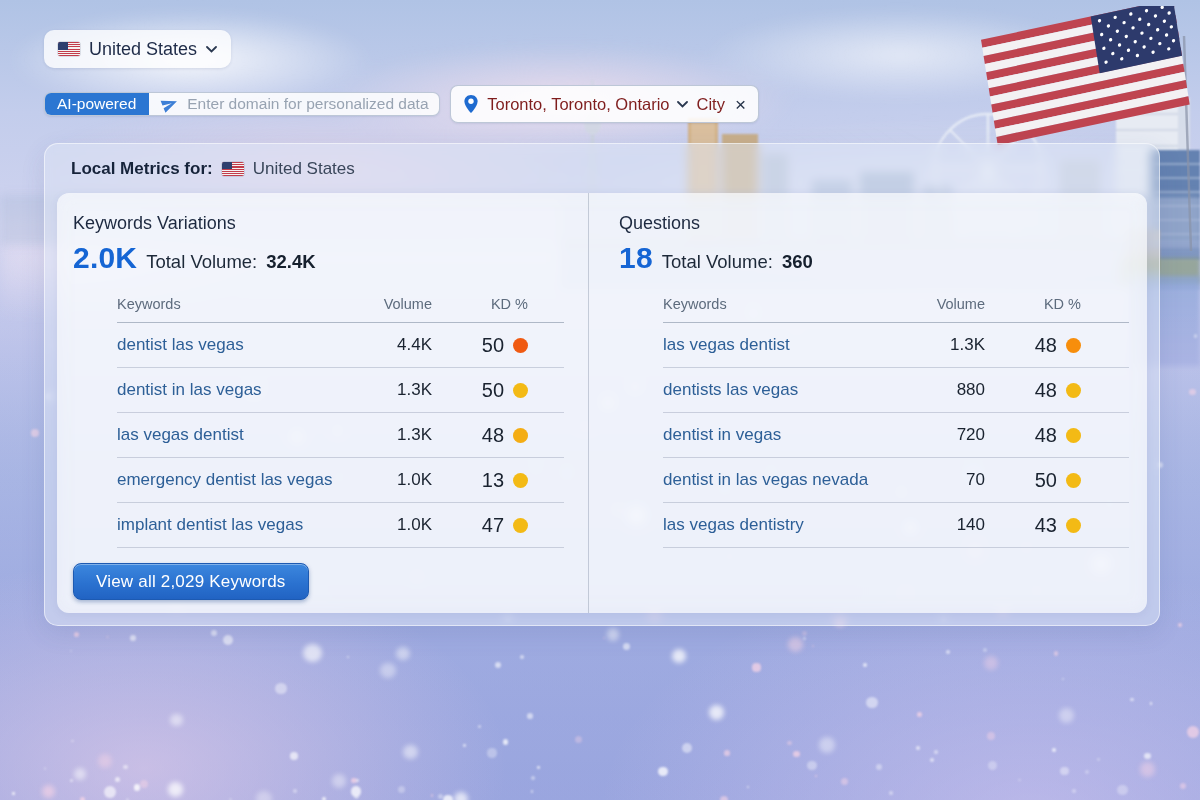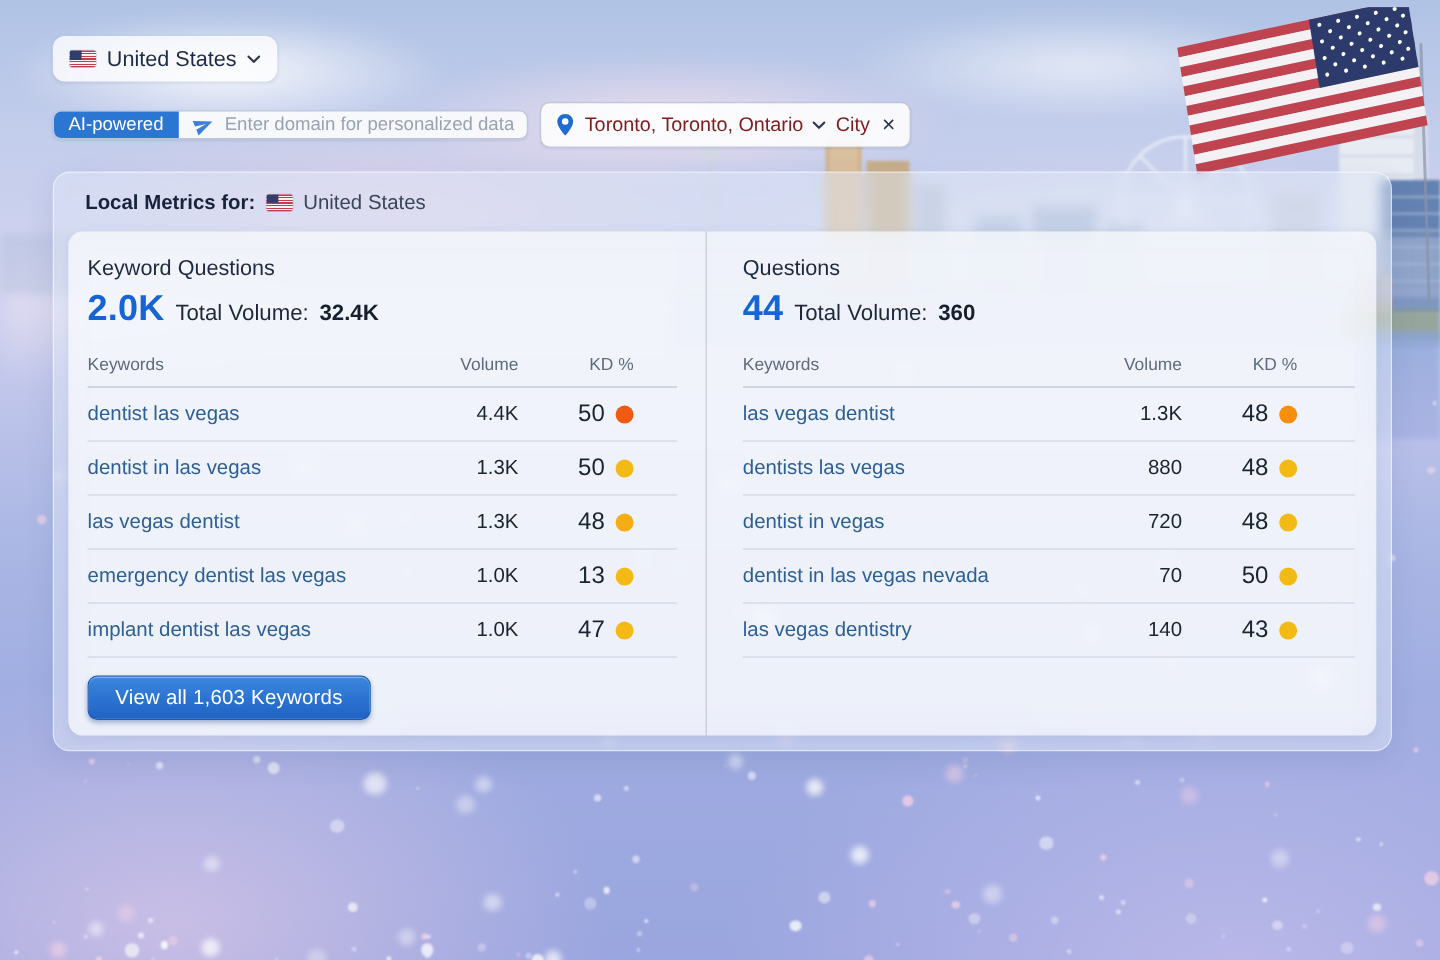--- a/index.html
+++ b/index.html
@@ -75,21 +75,21 @@
     backdrop-filter:blur(9px); box-shadow:0 2px 8px rgba(60,80,140,.08); }
   .half { padding:20px 24px 13px 16px; width:533px; border-right:1px solid rgba(130,143,162,.4); }
   .half.right { width:559px; border-right:none; padding:20px 18px 13px 30px; }
   .card-title { font-size:18px; font-weight:500; color:#1d2940; }
   .stat-line { display:flex; align-items:baseline; gap:9px; margin-top:7px; }
   .stat-count { font-size:30px; font-weight:700; color:#1565d4; letter-spacing:.2px; }
   .stat-total-label { font-size:18.5px; color:#1d2939; }
   .stat-total-value { font-size:18.5px; font-weight:700; color:#16202e; }
 
   .tbl { margin-top:21px; }
-  .trow, .thead { display:grid; align-items:center; }
+  .trow, .thead { display:grid; align-items:center;margin-left:44px; }
   .half .trow, .half .thead { grid-template-columns:1fr 90px 96px 36px; }
   .half.right .trow, .half.right .thead { grid-template-columns:1fr 90px 96px 48px; }
   .thead { padding-bottom:10px; border-bottom:1px solid rgba(110,125,148,.5); }
   .th { font-size:14.5px; color:#5d6b7d; }
   .th.r { text-align:right; }
   .trow { padding:10.5px 0; border-bottom:1px solid rgba(120,135,158,.33); }
   .kw { font-size:17px; color:#2d5f97; text-decoration:none; cursor:pointer; }
   .vol { font-size:17px; color:#1a2330; text-align:right; }
   .kdcell { display:flex; justify-content:flex-end; align-items:center; gap:9px; }
   .kdnum { font-size:20px; color:#1a2330; }
@@ -398,21 +398,21 @@
   <div class="panel">
     <div class="panel-header">
       <span class="pm-label">Local Metrics for:</span>
       <span class="us-flag"></span>
       <span class="pm-country">United States</span>
     </div>
 
     <div class="card">
 
       <div class="half">
-        <div class="card-title">Keyword Questions</div>
+        <div class="card-title">Keywords Variations</div>
         <div class="stat-line">
           <span class="stat-count">2.0K</span>
           <span class="stat-total-label">Total Volume:</span>
           <span class="stat-total-value">32.4K</span>
         </div>
         <div class="tbl">
           <div class="thead">
             <span class="th">Keywords</span>
             <span class="th r">Volume</span>
             <span class="th r">KD %</span>
@@ -457,27 +457,27 @@
           <div class="trow">
             <a class="kw">implant dentist las vegas</a>
             <span class="vol">1.0K</span>
             <span class="kdcell">
                 <span class="kdnum">47</span>
                 <span class="dot" style="background-color: rgb(243, 186, 21);"></span>
               </span>
               <span></span>
           </div>
         </div>
-        <button class="view-btn">View all 1,603 Keywords</button>
+        <button class="view-btn">View all 2,029 Keywords</button>
       </div>
 
       <div class="half right">
         <div class="card-title">Questions</div>
         <div class="stat-line">
-          <span class="stat-count">44</span>
+          <span class="stat-count">18</span>
           <span class="stat-total-label">Total Volume:</span>
           <span class="stat-total-value">360</span>
         </div>
         <div class="tbl">
           <div class="thead">
             <span class="th">Keywords</span>
             <span class="th r">Volume</span>
             <span class="th r">KD %</span>
               <span></span>
           </div>

